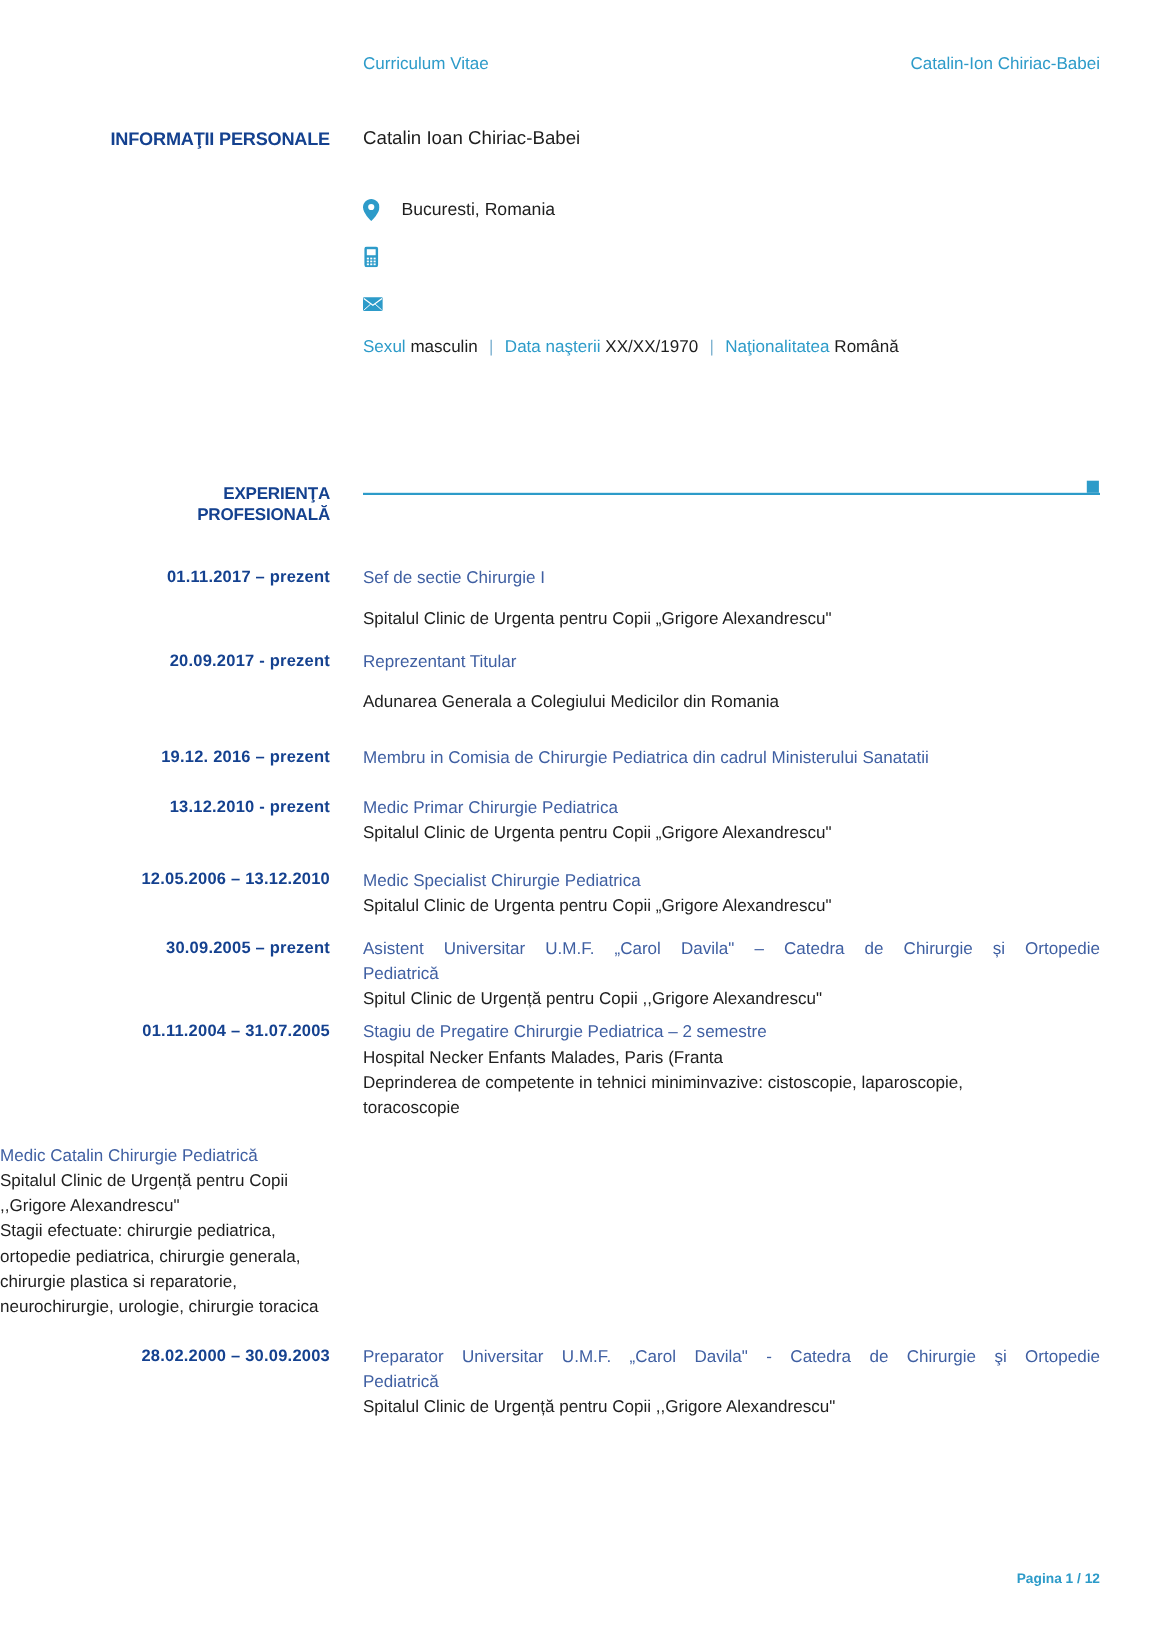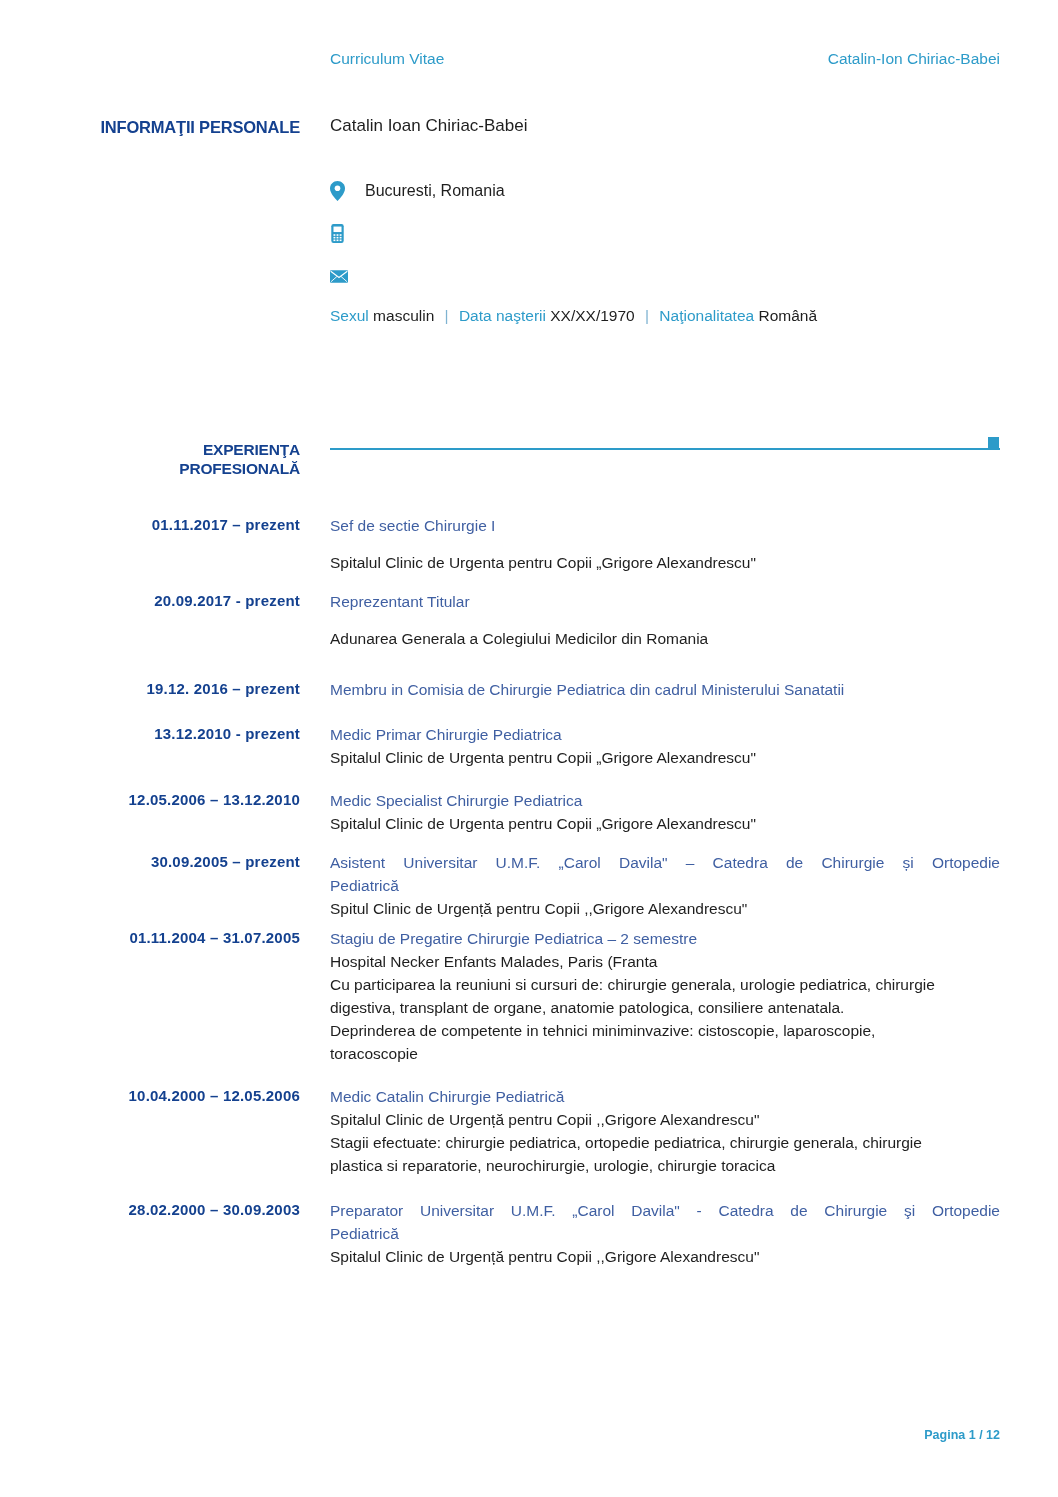--- a/index.html
+++ b/index.html
@@ -229,27 +229,25 @@
       <div class="title">Pediatrică</div>
       <div class="org">Spitul Clinic de Urgență pentru Copii ,,Grigore Alexandrescu"</div>
     </div>
   </div>
 
   <div class="row entry mt-e7">
     <div class="left date">01.11.2004 – 31.07.2005</div>
     <div>
       <div class="title">Stagiu de Pregatire Chirurgie Pediatrica – 2 semestre</div>
       <div class="org">Hospital Necker Enfants Malades, Paris (Franta</div>
-      <p class="detail">Cu participarea la reuniuni si cursuri de: chirurgie generala, urologie pediatrica, chirurgie digestiva, transplant de organe, anatomie patologica, consiliere antenatala.</p>
       <p class="detail">Deprinderea de competente in tehnici miniminvazive: cistoscopie, laparoscopie, toracoscopie</p>
     </div>
   </div>
 
   <div class="row entry mt-e8">
-    <div class="left date">10.04.2000 – 12.05.2006</div>
     <div>
       <div class="title">Medic Catalin Chirurgie Pediatrică</div>
       <div class="org">Spitalul Clinic de Urgență pentru Copii ,,Grigore Alexandrescu"</div>
       <p class="detail">Stagii efectuate: chirurgie pediatrica, ortopedie pediatrica, chirurgie generala, chirurgie plastica si reparatorie, neurochirurgie, urologie, chirurgie toracica</p>
     </div>
   </div>
 
   <div class="row entry mt-e9">
     <div class="left date">28.02.2000 – 30.09.2003</div>
     <div>

